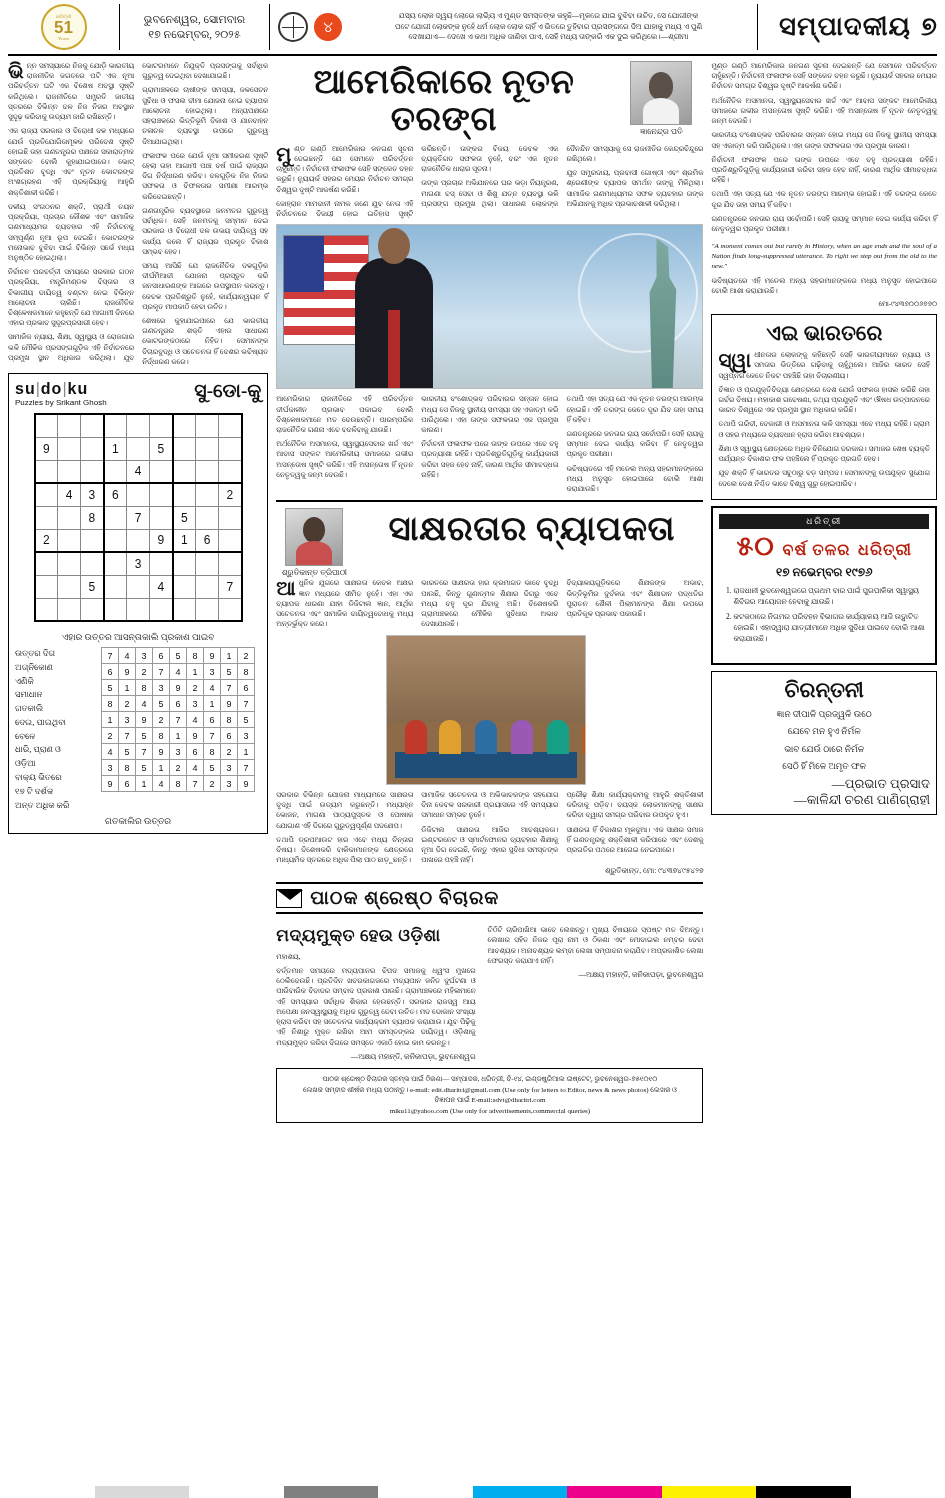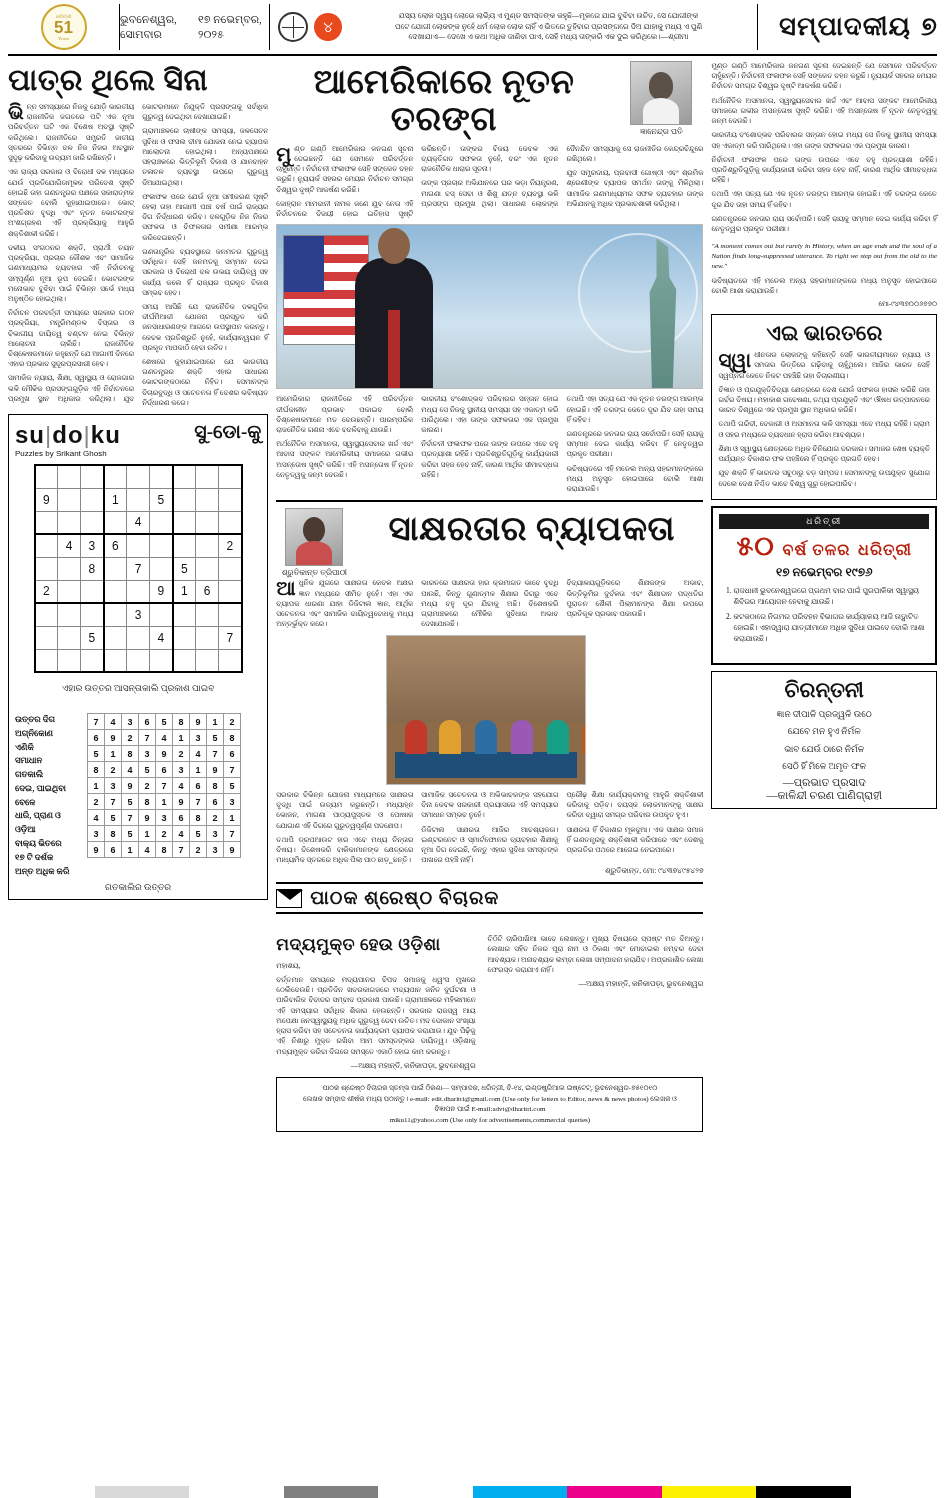--- a/index.html
+++ b/index.html
@@ -15,21 +15,21 @@
   .page { position: relative; width: 945px; height: 1498px; padding: 4px 8px 0 8px; }
 
   
   .masthead { display:flex; align-items:stretch; border-bottom: 2px solid #000; padding-bottom:4px; height: 52px; }
   .mh-left { width: 112px; display:flex; flex-direction:column; align-items:center; justify-content:center; border-right:1px solid #000; }
   .emblem { width:46px; height:46px; border-radius:50%; border:2px solid #caa62b; background:#fdfbe8;
             display:flex; flex-direction:column; align-items:center; justify-content:center; line-height:1; }
   .emblem .top { font-size:5px; color:#b8952a; }
   .emblem .num { font-size:17px; font-weight:bold; color:#b8952a; font-family:"Liberation Sans",sans-serif; }
   .emblem .yrs { font-size:5px; color:#b8952a; }
-  .mh-date { width: 150px; display:flex; align-items:center; justify-content:center;
+  .mh-date { width: 150px; display:flex; flex-direction:column; align-items:center; justify-content:center;
              font-size:11px; line-height:1.35; border-right:1px solid #000; }
   .mh-center { flex:1; display:flex; align-items:center; gap:6px; padding:0 8px; }
   .chakra { width:30px;height:30px;border-radius:50%;border:2px solid #333;flex:0 0 auto; position:relative; }
   .chakra:before{content:"";position:absolute;top:50%;left:2px;right:2px;height:1px;background:#333;}
   .chakra:after{content:"";position:absolute;left:50%;top:2px;bottom:2px;width:1px;background:#333;}
   .gita-badge { width:28px;height:28px;border-radius:50%;background:#e8491d;color:#fff;display:flex;align-items:center;justify-content:center;font-size:15px;flex:0 0 auto;}
   .sloka { font-size:7.5px; line-height:1.45; text-align:center; flex:1; }
   .mh-right { width: 180px; display:flex; align-items:center; justify-content:flex-end; gap:10px; border-left:1px solid #000; padding-left:8px;}
   .mh-right .ttl { font-size:26px; font-weight:bold; letter-spacing:1px;}
   .mh-right .pg { font-size:26px; font-weight:bold; }
@@ -80,34 +80,34 @@
   .photo-class .k3{left:88px;background:#2e6fa3;} .photo-class .k4{left:124px;background:#9b59b6;}
   .photo-class .k5{left:160px;background:#16a085;} .photo-class .k6{left:196px;background:#d35400;}
 
   .photo-woman { width:58px;height:58px;margin:0 auto;background:linear-gradient(160deg,#ddd,#999);border:1px solid #999;position:relative;overflow:hidden;}
   .photo-woman .head{position:absolute;top:8px;left:50%;transform:translateX(-50%);width:22px;height:26px;border-radius:50%;background:#4b3a30;}
   .photo-woman:after{content:"";position:absolute;bottom:0;left:10px;right:10px;height:24px;background:#c94f4f;border-radius:50% 50% 0 0;}
 
   
   .sudoku-box { border:1.5px solid #000; padding:6px; margin-top:6px; }
   .sud-head { display:flex; align-items:flex-start; justify-content:space-between; }
-  .sud-logo { font-family:"Liberation Sans",sans-serif; font-weight:bold; font-size:24px; letter-spacing:1px; }
+  .sud-logo { font-family:"Liberation Sans",sans-serif; font-weight:bold; font-size:16px; letter-spacing:1px; }
   .sud-logo span.sep{ color:#888; font-weight:normal; }
   .sud-sub { font-size:8px; font-family:"Liberation Sans",sans-serif; }
   .sud-od { font-size:19px; font-weight:bold; }
   table.sud { border-collapse:collapse; margin:6px auto 0 auto; }
   table.sud td { width:23px;height:23px;border:1px solid #888;text-align:center;font-size:12px;font-family:"Liberation Sans",sans-serif; }
   table.sud td.b-r { border-right:2px solid #000; }
   table.sud td.b-b { border-bottom:2px solid #000; }
   table.sud tr:first-child td { border-top:2px solid #000; }
   table.sud td:first-child { border-left:2px solid #000; }
   table.sud tr:last-child td { border-bottom:2px solid #000; }
   table.sud td:last-child { border-right:2px solid #000; }
   .sud-note { text-align:center; font-size:9px; margin-top:10px; }
-  .ans-wrap { display:flex; gap:0; margin-top:19px; align-items:flex-start;font-weight:bold;}
+  .ans-wrap { display:flex; gap:14px; margin-top:4px; align-items:flex-start;}
   .ans-labels { font-size:8.5px; line-height:1.62; width:72px; }
   table.ans { border-collapse:collapse; }
   table.ans td { width:17px;height:16px;border:1px solid #999;text-align:center;font-size:9px;font-family:"Liberation Sans",sans-serif;}
   .ans-cap { text-align:center;font-size:9px;margin-top:4px;}
 
   
   .boxed { border:1px solid #000; padding:6px; margin-top:6px; }
   .box-title { text-align:center; font-size:21px; font-weight:bold; margin-bottom:4px; }
   .quote-en { font-size:7px; font-style:italic; text-align:justify; line-height:1.4; margin:4px 0; }
   .sig { text-align:right; font-size:7.5px; }
@@ -120,21 +120,21 @@
 
   .anniv { border:2px solid #000; padding:6px; margin-top:6px; text-align:center; background:#fff;}
   .anniv .band { background:#1a1a1a; color:#fff; font-size:9px; padding:2px; letter-spacing:2px;}
   .anniv .big { font-size:27px; font-weight:bold; color:#b8210f; letter-spacing:1px; margin-top:2px;}
   .anniv .dhar { font-size:16px; font-weight:bold; color:#b8210f; }
   .anniv .date { font-size:12px; font-weight:bold; margin-top:3px; }
   .anniv ol { text-align:left; font-size:7.5px; padding-left:14px; margin:6px 0 12px 0; line-height:1.45;}
   .anniv ol li { margin-bottom:5px; }
 
   .chirantani p { font-size:9px; line-height:1.7; text-align:center; margin:2px 0;}
-  .chirantani .src { text-align:center; font-size:11px; }
+  .chirantani .src { text-align:right; font-size:13px; }
 
   .footer-box { border:1px solid #000; margin-top:6px; padding:5px 20px; font-size:7px; line-height:1.55; text-align:center;}
 
   .colorbar { position:absolute; left:0; bottom:0; width:945px; height:12px; display:flex; }
   .colorbar div { height:12px; }
 </style>
 </head>
 <body>
 
 <div class="page">
@@ -163,21 +163,20 @@
     <div class="mh-right">
       <div class="ttl">ସମ୍ପାଦକୀୟ</div>
       <div class="pg">୭</div>
     </div>
   </div>
 
   <div class="cols">
 
     <div class="col c1">
 
-      <div class="headline-od">ପାତ୍ର ଥିଲେ ସିନା</div>
       <div class="body-text dropcap">
         <p>ଭିନ୍ନ ସମସ୍ୟାରେ ନିଜକୁ ଯୋଡ଼ି ଭାରତୀୟ ରାଜନୀତିକ ଜଗତରେ ପଟି ଏକ ନୂଆ ପରିବର୍ତ୍ତନ ଘଟି ଏକ ବିଶେଷ ଅବସ୍ଥା ସୃଷ୍ଟି କରିଥିଲେ। ରାଜନୀତିରେ ସମ୍ପ୍ରତି ଜାତୀୟ ସ୍ତରରେ ବିଭିନ୍ନ ଦଳ ନିଜ ନିଜର ଅବସ୍ଥାନ ସୁଦୃଢ଼ କରିବାକୁ ଉଦ୍ୟମ ଜାରି ରଖିଛନ୍ତି।</p>
         <p>ଏକ ରାଜ୍ୟ ସରକାର ଓ ବିରୋଧୀ ଦଳ ମଧ୍ୟରେ ଯେଉଁ ପ୍ରତିଯୋଗିତାମୂଳକ ପରିବେଶ ସୃଷ୍ଟି ହୋଇଛି ତାହା ଗଣତନ୍ତ୍ରର ପକ୍ଷରେ ସକାରାତ୍ମକ ସଙ୍କେତ ବୋଲି କୁହାଯାଇପାରେ। ଭୋଟ୍ ପ୍ରତିଶତ ବୃଦ୍ଧି ଏବଂ ନୂତନ ଭୋଟରଙ୍କ ଅଂଶଗ୍ରହଣ ଏହି ପ୍ରକ୍ରିୟାକୁ ଆହୁରି ଶକ୍ତିଶାଳୀ କରିଛି।</p>
         <p>ଦଳୀୟ ସଂଗଠନର ଶକ୍ତି, ପ୍ରାର୍ଥୀ ଚୟନ ପ୍ରକ୍ରିୟା, ପ୍ରଚାର କୌଶଳ ଏବଂ ସାମାଜିକ ଗଣମାଧ୍ୟମର ବ୍ୟବହାର ଏହି ନିର୍ବାଚନକୁ ସମ୍ପୂର୍ଣ୍ଣ ନୂଆ ରୂପ ଦେଇଛି। ଭୋଟରଙ୍କ ମନୋଭାବ ବୁଝିବା ପାଇଁ ବିଭିନ୍ନ ସର୍ଭେ ମଧ୍ୟ ଅନୁଷ୍ଠିତ ହୋଇଥିଲା।</p>
         <p>ନିର୍ବାଚନ ପରବର୍ତ୍ତୀ ସମୟରେ ସରକାର ଗଠନ ପ୍ରକ୍ରିୟା, ମନ୍ତ୍ରିମଣ୍ଡଳ ବିସ୍ତାର ଓ ବିଭାଗୀୟ ଦାୟିତ୍ୱ ବଣ୍ଟନ ନେଇ ବିଭିନ୍ନ ଆଲୋଚନା ଚାଲିଛି। ରାଜନୈତିକ ବିଶ୍ଳେଷକମାନେ କହୁଛନ୍ତି ଯେ ଆଗାମୀ ଦିନରେ ଏହାର ପ୍ରଭାବ ସୁଦୂରପ୍ରସାରୀ ହେବ।</p>
         <p>ସାମାଜିକ ନ୍ୟାୟ, ଶିକ୍ଷା, ସ୍ୱାସ୍ଥ୍ୟ ଓ ରୋଜଗାର ଭଳି ମୌଳିକ ପ୍ରସଙ୍ଗଗୁଡ଼ିକ ଏହି ନିର୍ବାଚନରେ ପ୍ରମୁଖ ସ୍ଥାନ ଅଧିକାର କରିଥିଲା। ଯୁବ ଭୋଟରମାନେ ନିଯୁକ୍ତି ପ୍ରସଙ୍ଗକୁ ସର୍ବାଧିକ ଗୁରୁତ୍ୱ ଦେଇଥିବା ଦେଖାଯାଇଛି।</p>
         <p>ଗ୍ରାମାଞ୍ଚଳରେ ଚାଷୀଙ୍କ ସମସ୍ୟା, ଜଳସେଚନ ସୁବିଧା ଓ ଫସଲ ବୀମା ଯୋଜନା ନେଇ ବ୍ୟାପକ ଆଲୋଚନା ହୋଇଥିଲା। ଅନ୍ୟପକ୍ଷରେ ସହରାଞ୍ଚଳରେ ଭିତ୍ତିଭୂମି ବିକାଶ ଓ ଯାନବାହନ ଚଳାଚଳ ବ୍ୟବସ୍ଥା ଉପରେ ଗୁରୁତ୍ୱ ଦିଆଯାଇଥିଲା।</p>
         <p>ଫଳାଫଳ ପରେ ଯେଉଁ ନୂଆ ସମୀକରଣ ସୃଷ୍ଟି ହେଲା ତାହା ଆଗାମୀ ପାଞ୍ଚ ବର୍ଷ ପାଇଁ ରାଜ୍ୟର ଦିଗ ନିର୍ଦ୍ଧାରଣ କରିବ। ଦଳଗୁଡ଼ିକ ନିଜ ନିଜର ସଫଳତା ଓ ବିଫଳତାର ସମୀକ୍ଷା ଆରମ୍ଭ କରିଦେଇଛନ୍ତି।</p>
         <p>ଗଣତାନ୍ତ୍ରିକ ବ୍ୟବସ୍ଥାରେ ଜନମତର ଗୁରୁତ୍ୱ ସର୍ବାଧିକ। ସେହି ଜନମତକୁ ସମ୍ମାନ ଦେଇ ସରକାର ଓ ବିରୋଧୀ ଦଳ ଉଭୟ ଦାୟିତ୍ୱ ସହ କାର୍ଯ୍ୟ କଲେ ହିଁ ରାଜ୍ୟର ପ୍ରକୃତ ବିକାଶ ସମ୍ଭବ ହେବ।</p>
         <p>ସମୟ ଆସିଛି ଯେ ରାଜନୈତିକ ଦଳଗୁଡ଼ିକ ଦୀର୍ଘମିଆଦୀ ଯୋଜନା ପ୍ରସ୍ତୁତ କରି ଜନସାଧାରଣଙ୍କ ଆଗରେ ଉପସ୍ଥାପନ କରନ୍ତୁ। କେବଳ ପ୍ରତିଶ୍ରୁତି ନୁହେଁ, କାର୍ଯ୍ୟାନ୍ୱୟନ ହିଁ ପ୍ରକୃତ ମାପକାଠି ହେବା ଉଚିତ।</p>
@@ -504,21 +503,21 @@
         <p>ପ୍ରୌଢ଼ ଶିକ୍ଷା କାର୍ଯ୍ୟକ୍ରମକୁ ଆହୁରି ଶକ୍ତିଶାଳୀ କରିବାକୁ ପଡ଼ିବ। ବୟସ୍କ ଲୋକମାନଙ୍କୁ ସାକ୍ଷର କରିବା ଦ୍ୱାରା ସମଗ୍ର ପରିବାର ଉପକୃତ ହୁଏ।</p>
         <p>ସାକ୍ଷରତା ହିଁ ବିକାଶର ମୂଳଦୁଆ। ଏକ ସାକ୍ଷର ସମାଜ ହିଁ ଗଣତନ୍ତ୍ରକୁ ଶକ୍ତିଶାଳୀ କରିପାରେ ଏବଂ ଦେଶକୁ ପ୍ରଗତିର ପଥରେ ଆଗେଇ ନେଇପାରେ।</p>
       </div>
       <div class="sig">ଶ୍ରୁତିକାନ୍ତ, ମୋ: ୯୪୩୭୪୯୫୪୨୭</div>
 
       <div class="letters-hdr">
         <div class="env"></div>
         <div class="letters-title">ପାଠକ ଶ୍ରେଷ୍ଠ ବିଚାରକ</div>
       </div>
 
-      <div style="display:flex;gap:12px;margin-top:20px;">
+      <div style="display:flex;gap:12px;margin-top:11px;">
         <div style="width:48%;">
           <div class="headline-od" style="font-size:17px;">ମଦ୍ୟମୁକ୍ତ ହେଉ ଓଡ଼ିଶା</div>
           <div class="body-text">
             <p>ମହାଶୟ,</p>
             <p>ବର୍ତ୍ତମାନ ସମୟରେ ମଦ୍ୟପାନର ବିପଦ ସମାଜକୁ ଧ୍ୱଂସ ମୁଖରେ ଠେଲିଦେଉଛି। ପ୍ରତିଦିନ ଖବରକାଗଜରେ ମଦ୍ୟପାନ ଜନିତ ଦୁର୍ଘଟଣା ଓ ପାରିବାରିକ ବିବାଦର ସମ୍ବାଦ ପ୍ରକାଶ ପାଉଛି। ଗ୍ରାମାଞ୍ଚଳରେ ମହିଳାମାନେ ଏହି ସମସ୍ୟାର ସର୍ବାଧିକ ଶିକାର ହେଉଛନ୍ତି। ସରକାର ରାଜସ୍ୱ ଆୟ ଅପେକ୍ଷା ଜନସ୍ୱାସ୍ଥ୍ୟକୁ ଅଧିକ ଗୁରୁତ୍ୱ ଦେବା ଉଚିତ। ମଦ ଦୋକାନ ସଂଖ୍ୟା ହ୍ରାସ କରିବା ସହ ସଚେତନତା କାର୍ଯ୍ୟକ୍ରମ ବ୍ୟାପକ କରାଯାଉ। ଯୁବ ପିଢ଼ିକୁ ଏହି ନିଶାରୁ ମୁକ୍ତ ରଖିବା ଆମ ସମସ୍ତଙ୍କର ଦାୟିତ୍ୱ। ଓଡ଼ିଶାକୁ ମଦ୍ୟମୁକ୍ତ କରିବା ଦିଗରେ ସମସ୍ତେ ଏକାଠି ହୋଇ କାମ କରନ୍ତୁ।</p>
           </div>
           <div class="sig">—ଅକ୍ଷୟ ମହାନ୍ତି, କନିକାପଡ଼ା, ଭୁବନେଶ୍ୱର</div>
         </div>
         <div style="width:52%;">
           <div class="body-text">

